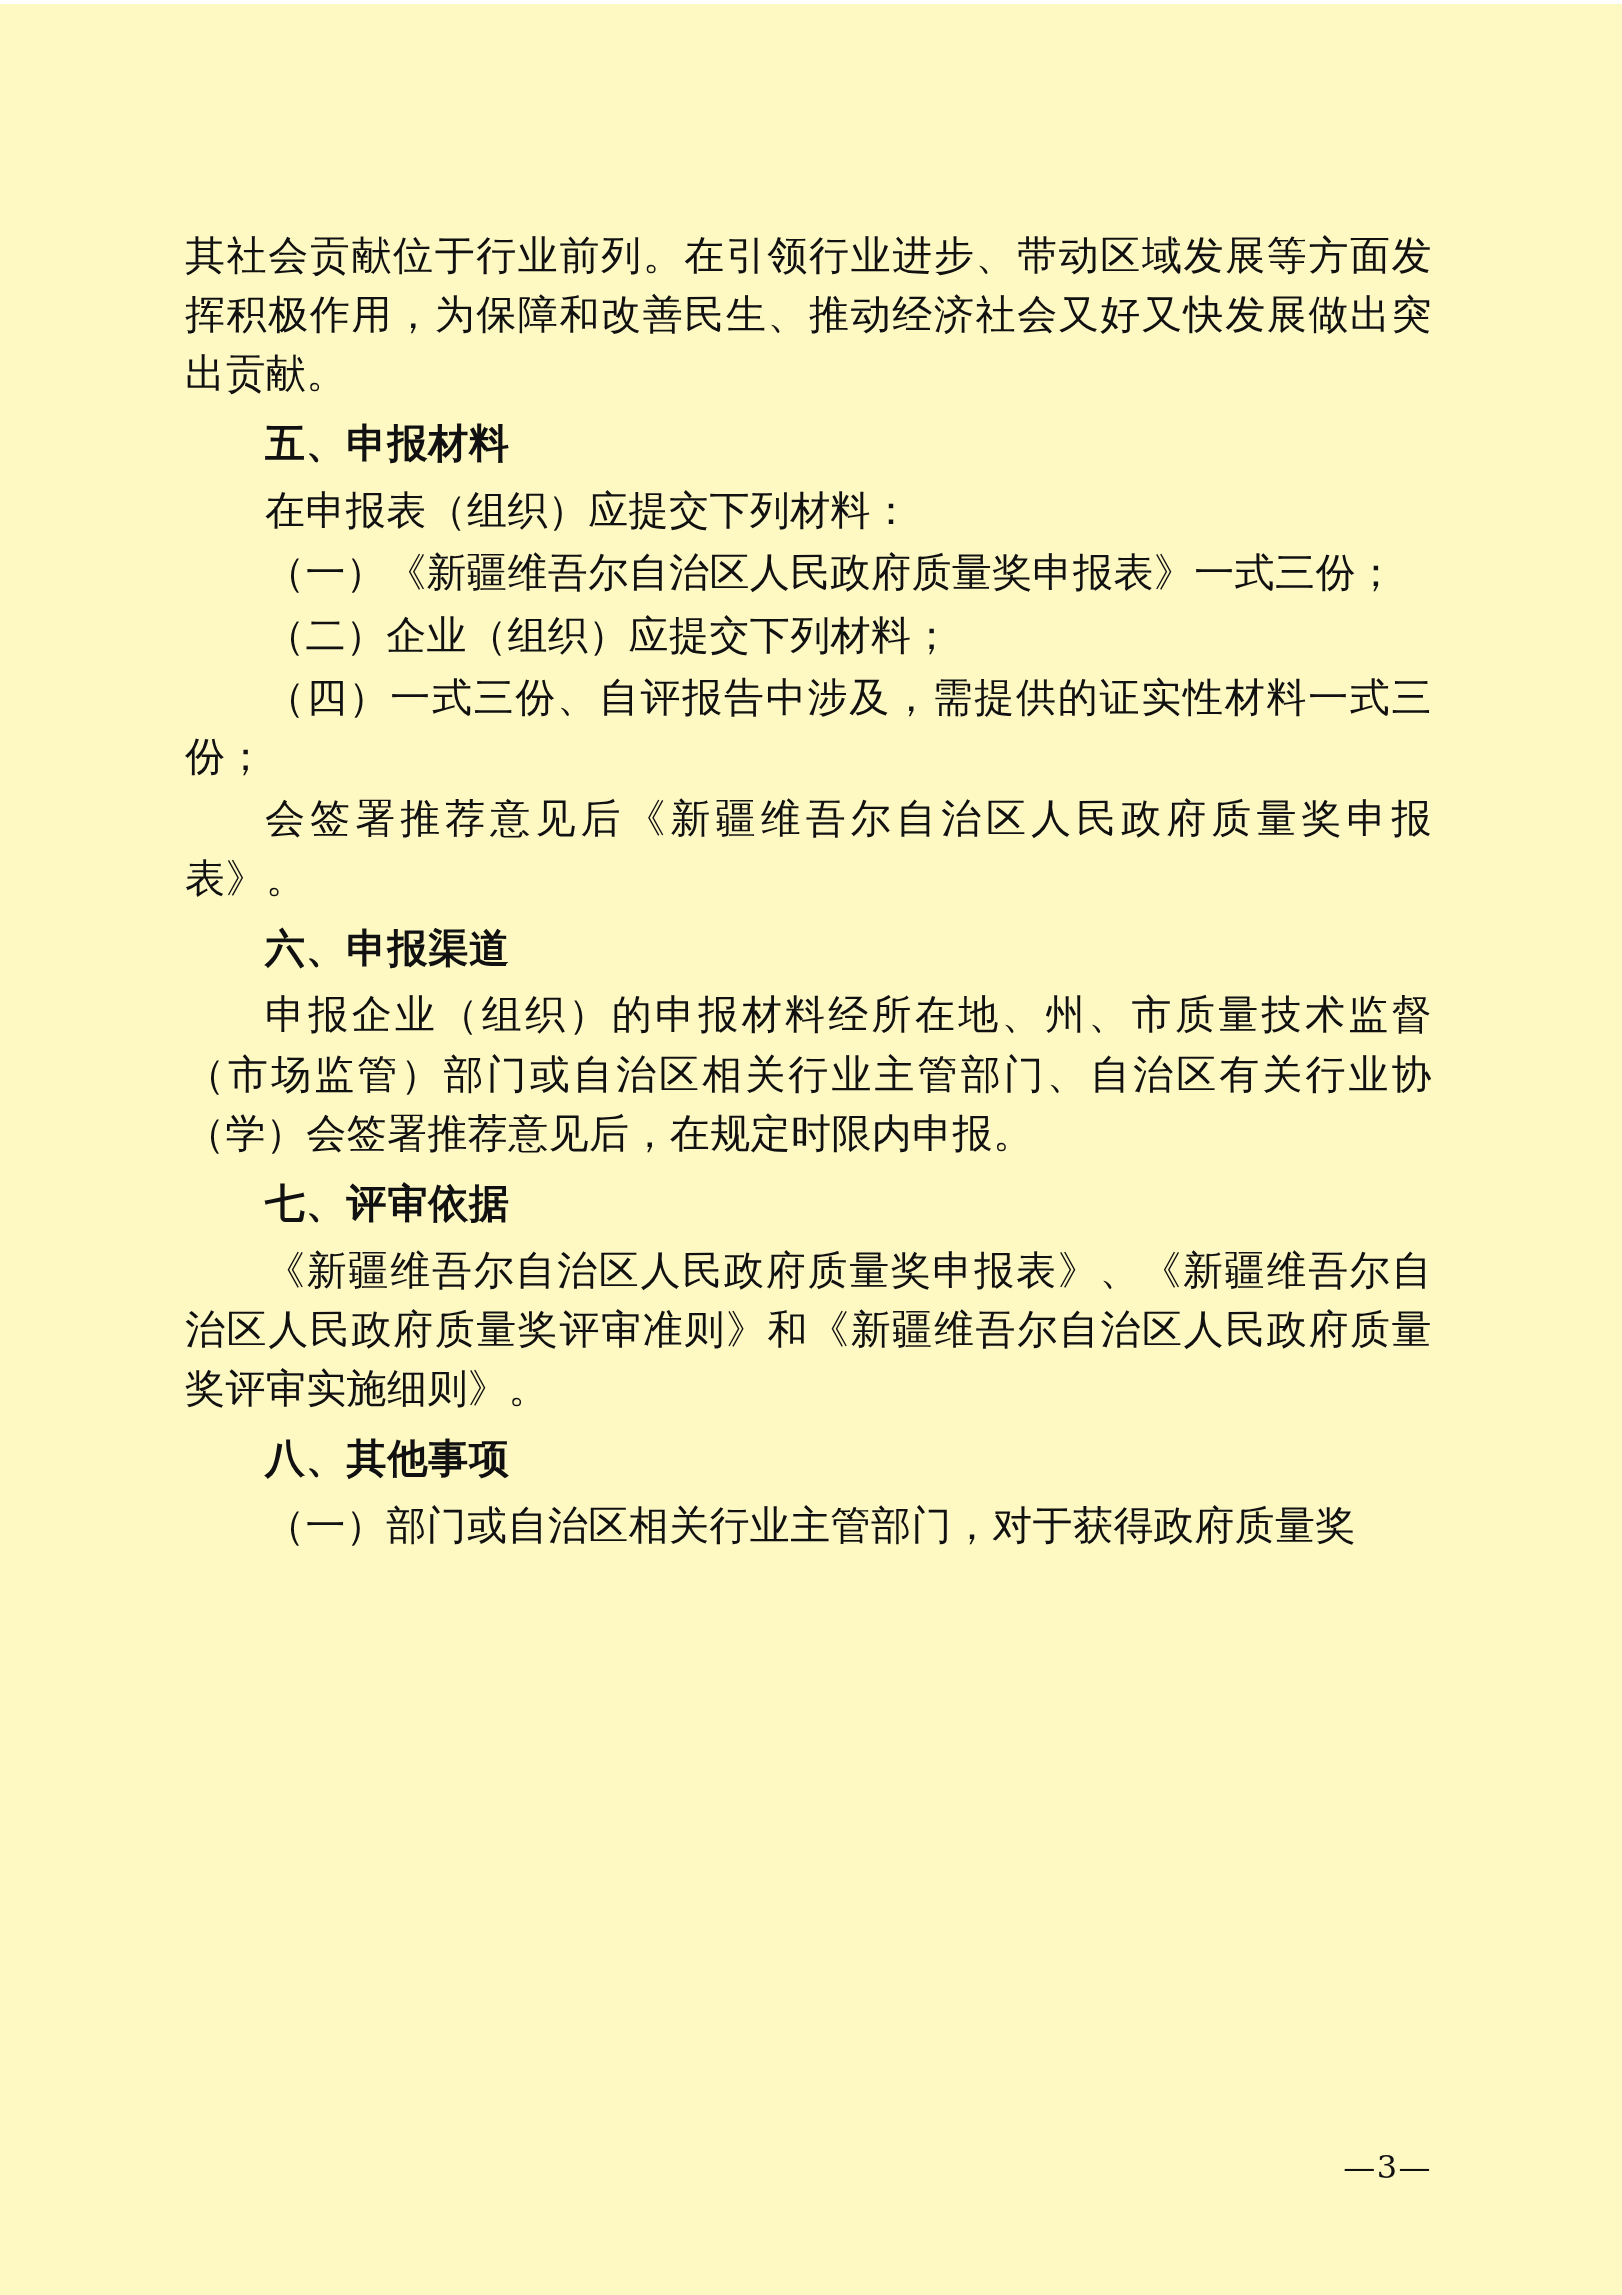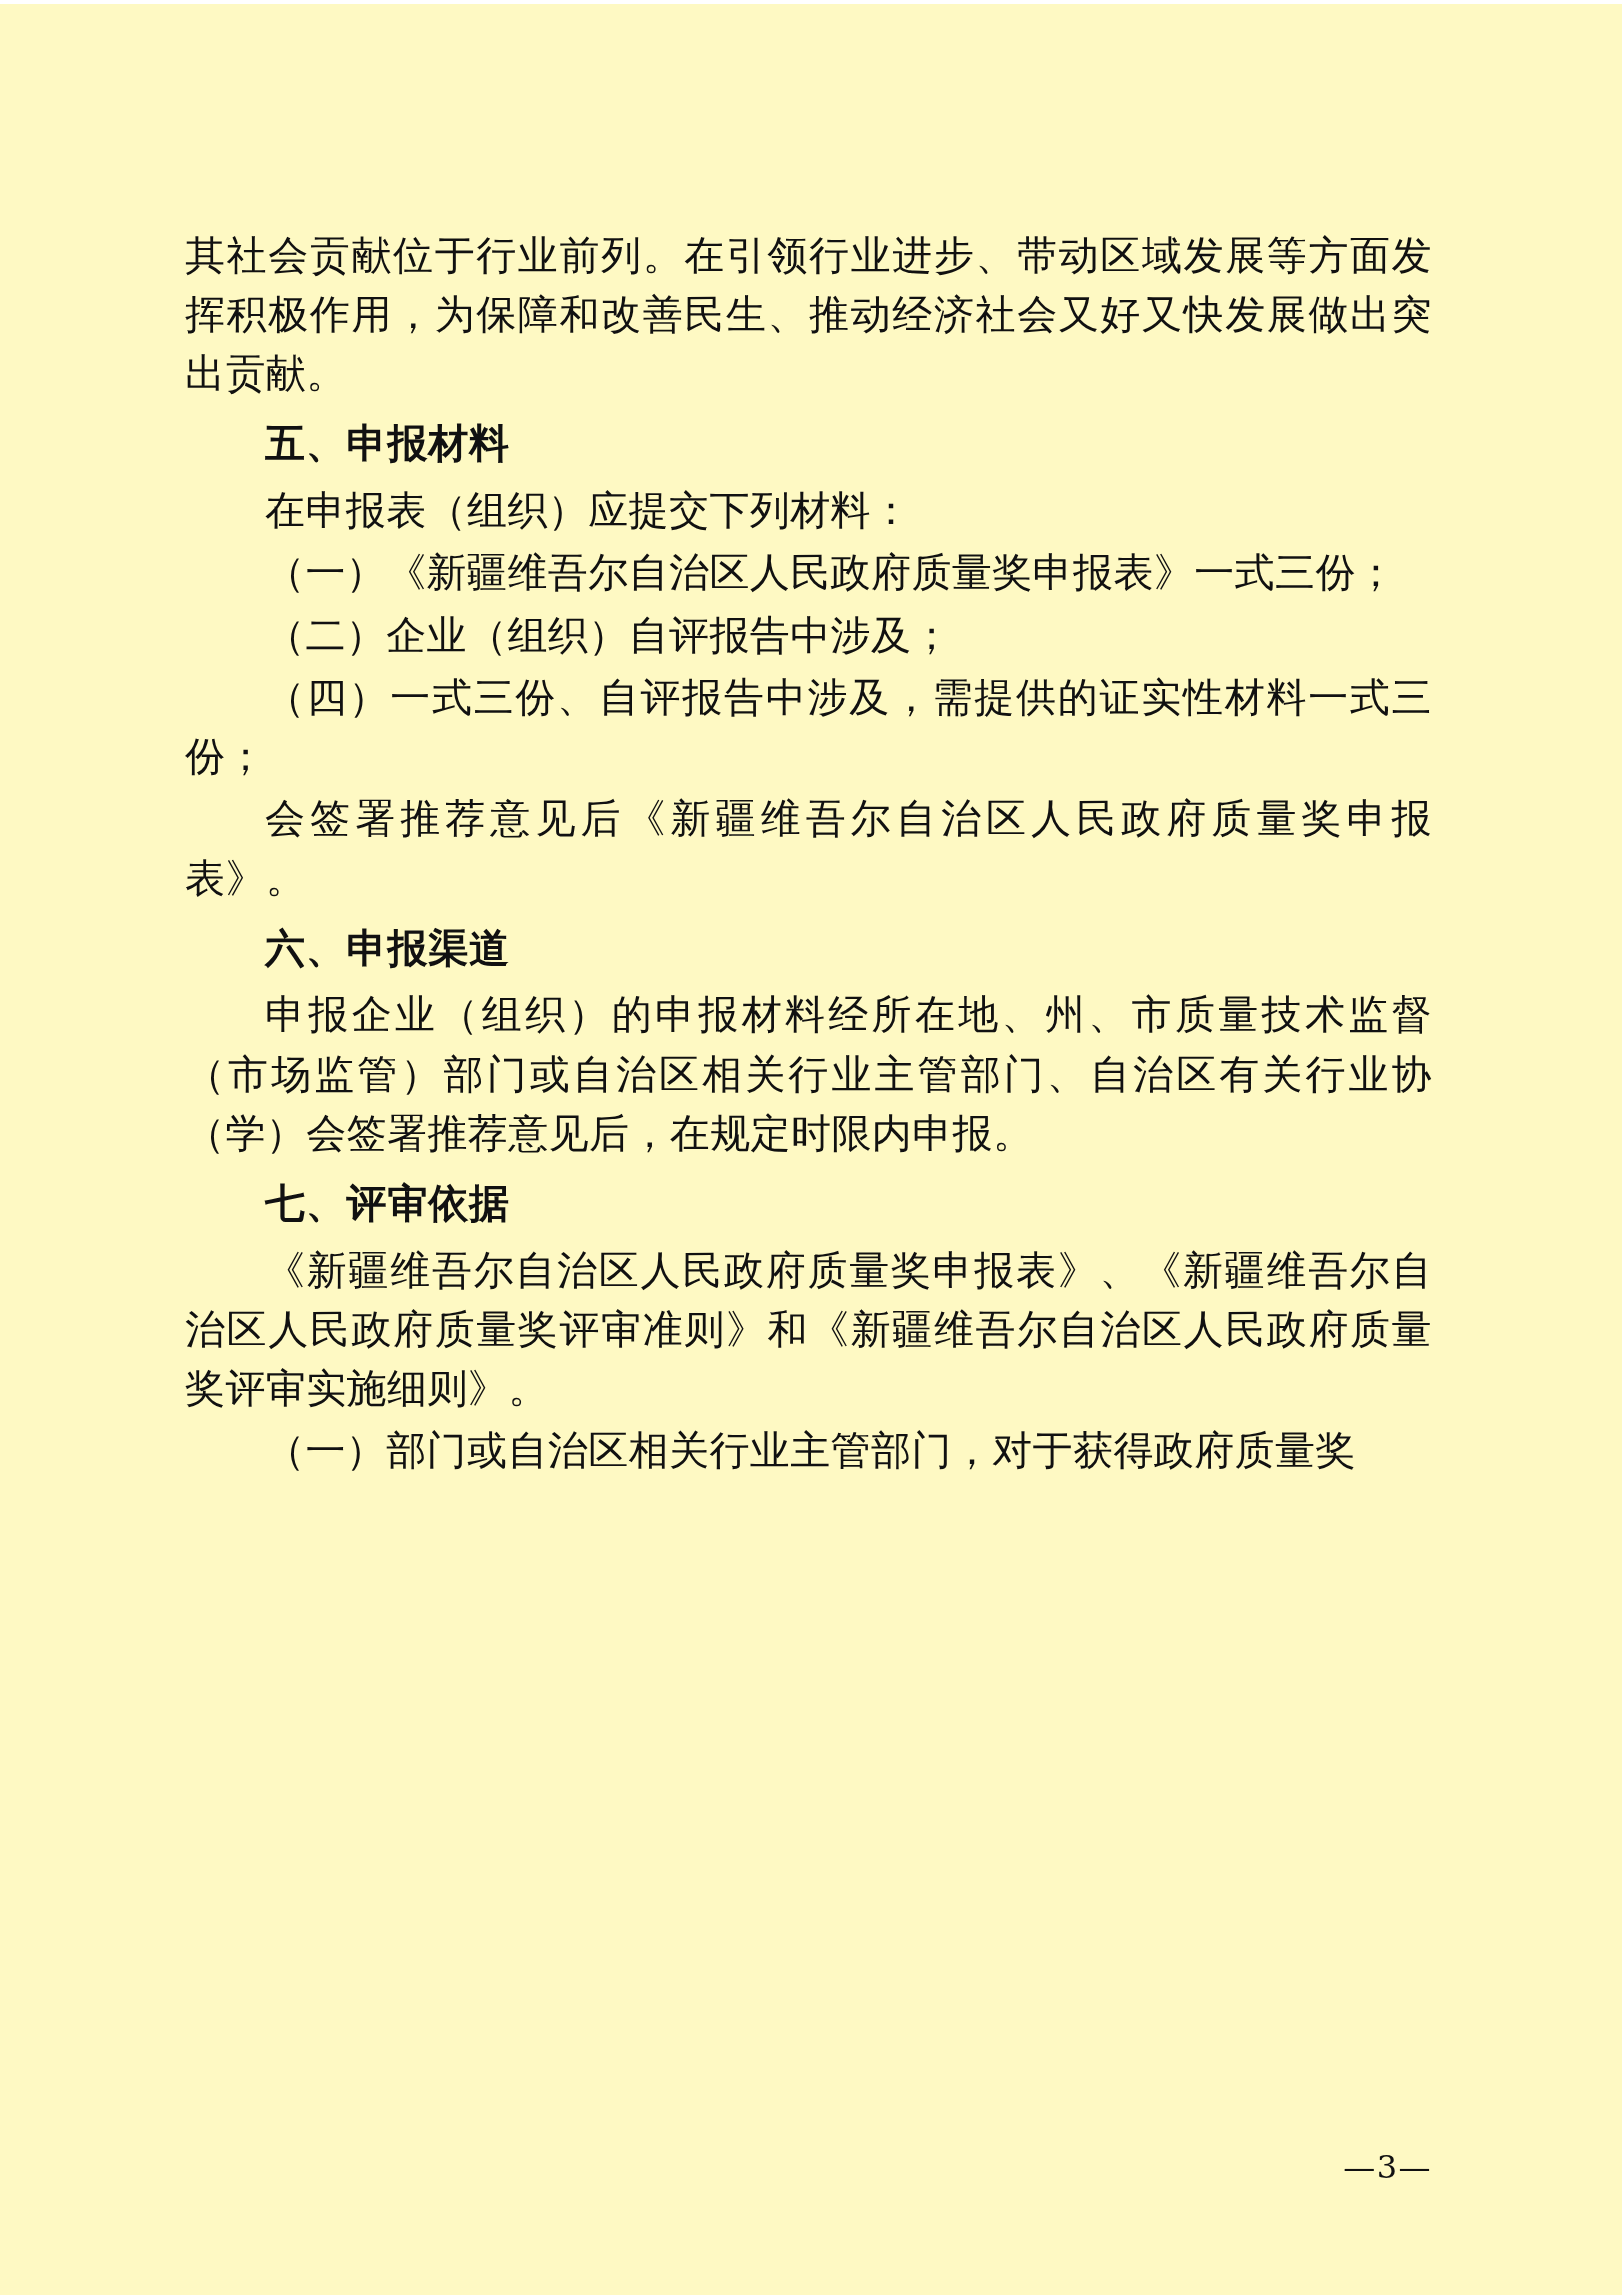--- a/index.html
+++ b/index.html
@@ -63,29 +63,30 @@
 <body>
 
 <div class="page">
   <div class="content">
 
     <p class="para">其社会贡献位于行业前列。在引领行业进步、带动区域发展等方面发挥积极作用，为保障和改善民生、推动经济社会又好又快发展做出突出贡献。</p>
 
     <h2 class="heading">五、申报材料</h2>
     <p class="para indent">在申报表（组织）应提交下列材料：</p>
     <p class="para indent">（一）《新疆维吾尔自治区人民政府质量奖申报表》一式三份；</p>
-    <p class="para indent">（二）企业（组织）自评报告中涉及；</p>
+    <p class="para indent">（二）企业（组织）应提交下列材料；</p>
     <p class="para indent">（四）一式三份、自评报告中涉及，需提供的证实性材料一式三份；</p>
     <p class="para indent">会签署推荐意见后《新疆维吾尔自治区人民政府质量奖申报表》。</p>
 
     <h2 class="heading">六、申报渠道</h2>
     <p class="para indent">申报企业（组织）的申报材料经所在地、州、市质量技术监督（市场监管）部门或自治区相关行业主管部门、自治区有关行业协（学）会签署推荐意见后，在规定时限内申报。</p>
 
     <h2 class="heading">七、评审依据</h2>
     <p class="para indent">《新疆维吾尔自治区人民政府质量奖申报表》、《新疆维吾尔自治区人民政府质量奖评审准则》和《新疆维吾尔自治区人民政府质量奖评审实施细则》。</p>
 
+    <h2 class="heading">八、其他事项</h2>
     <p class="para indent">（一）部门或自治区相关行业主管部门，对于获得政府质量奖</p>
 
   </div>
 
   <div class="page-number">—3—</div>
 </div>
 
 
 </body></html>

